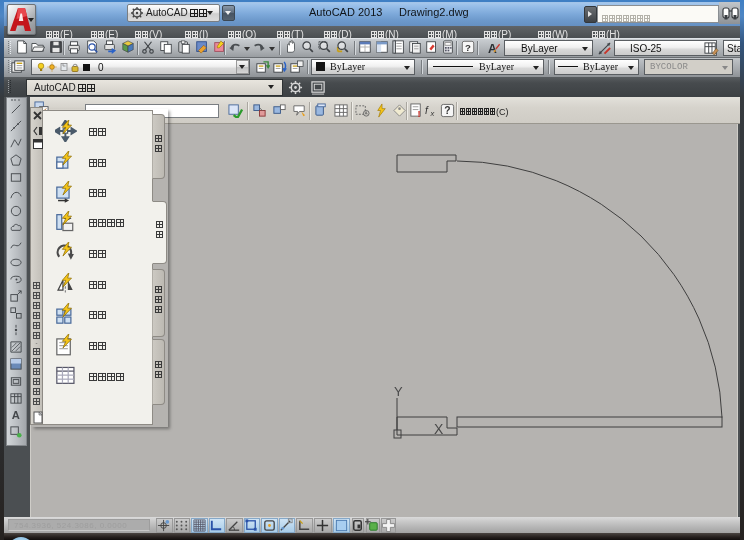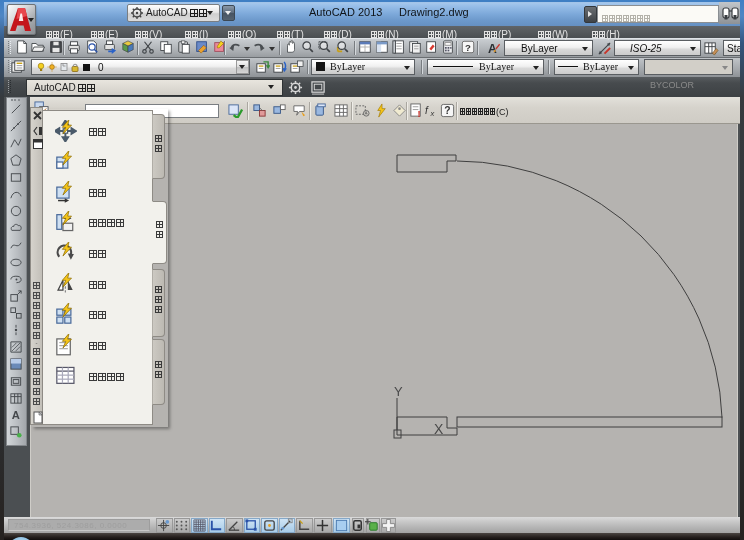--- a/index.html
+++ b/index.html
@@ -239,21 +239,21 @@
 <div class="combo" style="left:504px;top:40px;width:89px;height:16px;">
       <span style="position:absolute;left:16px;top:2px;">ByLayer</span>
       <span class="carr"></span>
     </div>
 <svg class="ab" style="left:597px;top:41px" width="15" height="15" viewBox="0 0 16 16">
       <path d="M2 14 L14 2" stroke="#3e4246" stroke-width="1.1"></path>
       <path d="M2 14 L5.5 13 L3 10.5 Z" fill="#3e4246"></path>
       <path d="M14 2 L13 5.5 L10.5 3 Z" fill="#3e4246"></path>
       <path d="M8 13.5 L14 7.5" stroke="#c8342a" stroke-width="2"></path>
     </svg>
-<div class="combo" style="left:614px;top:40px;width:87px;height:16px;font-style:italic;">
+<div class="combo" style="left:614px;top:40px;width:103px;height:16px;">
       <span style="position:absolute;left:15px;top:2px;">ISO-25</span>
       <span class="carr"></span>
     </div>
 <svg class="ab" style="left:704px;top:41px" width="15" height="15" viewBox="0 0 16 16">
       <rect x="1" y="2" width="11" height="11" fill="#fff" stroke="#3e4246"></rect>
       <line x1="1" y1="6" x2="12" y2="6" stroke="#3e4246"></line>
       <line x1="5" y1="2" x2="5" y2="13" stroke="#3e4246"></line>
       <line x1="8.5" y1="2" x2="8.5" y2="13" stroke="#3e4246"></line>
       <path d="M9 13 L13 8 L15 10 L11 15 Z" fill="#c89058" stroke="#6e4f1a" stroke-width="0.6"></path>
     </svg>
@@ -321,21 +321,21 @@
 <div class="ab" style="left:479px;top:61px;font-size:10px;color:#111;font-family:'Liberation Serif',serif;">ByLayer</div>
 <div class="sep2" style="left:548px"></div>
 <div class="combo" style="left:554px;top:59px;width:85px;height:16px;">
       <span class="carr"></span>
     </div>
 <div class="ab" style="left:558px;top:66px;width:20px;height:1px;background:#111;"></div>
 <div class="ab" style="left:583px;top:61px;font-size:10px;color:#111;font-family:'Liberation Serif',serif;">ByLayer</div>
 <div class="combo" style="left:644px;top:59px;width:89px;height:16px;background:#d2cfc8;">
       <span class="carr" style="border-top-color:#888"></span>
     </div>
-<div class="ab" style="left:650px;top:80px;font-size:9px;color:#8a8a8a;font-family:Liberation Sans, sans-serif;">BYCOLOR</div>
+<div class="ab" style="left:650px;top:62px;font-size:9px;color:#8a8a8a;font-family:Liberation Mono, monospace;">BYCOLOR</div>
 <div class="ab" style="left:8px;top:80px;width:3px;height:13px;border-left:1px dotted #9a9ea2;border-right:1px dotted #2a2e31;"></div>
 <div class="ab" style="left:26px;top:79px;width:257px;height:17px;background:linear-gradient(180deg,#e8e5de,#d2cfc8);border:1px solid #2e3234;"></div>
 <div class="ab" style="left:34px;top:82px;font-size:10px;color:#222;">AutoCAD <i class="k" style="width:8px;height:8px;margin-right:1px;color:#222;"></i><i class="k" style="width:8px;height:8px;margin-right:1px;color:#222;"></i></div>
 <div class="ab" style="left:268px;top:85px;border:3px solid transparent;border-top:4px solid #222;"></div>
 <svg class="ab" style="left:288px;top:80px" width="15" height="15" viewBox="0 0 16 16">
       <circle cx="8" cy="8" r="4.5" fill="none" stroke="#d8d8d8" stroke-width="1.6"></circle>
       <circle cx="8" cy="8" r="1.5" fill="#d8d8d8"></circle>
 <g stroke="#d8d8d8" stroke-width="1.6">
         <line x1="8" y1="1" x2="8" y2="3"></line>
         <line x1="8" y1="13" x2="8" y2="15"></line>

